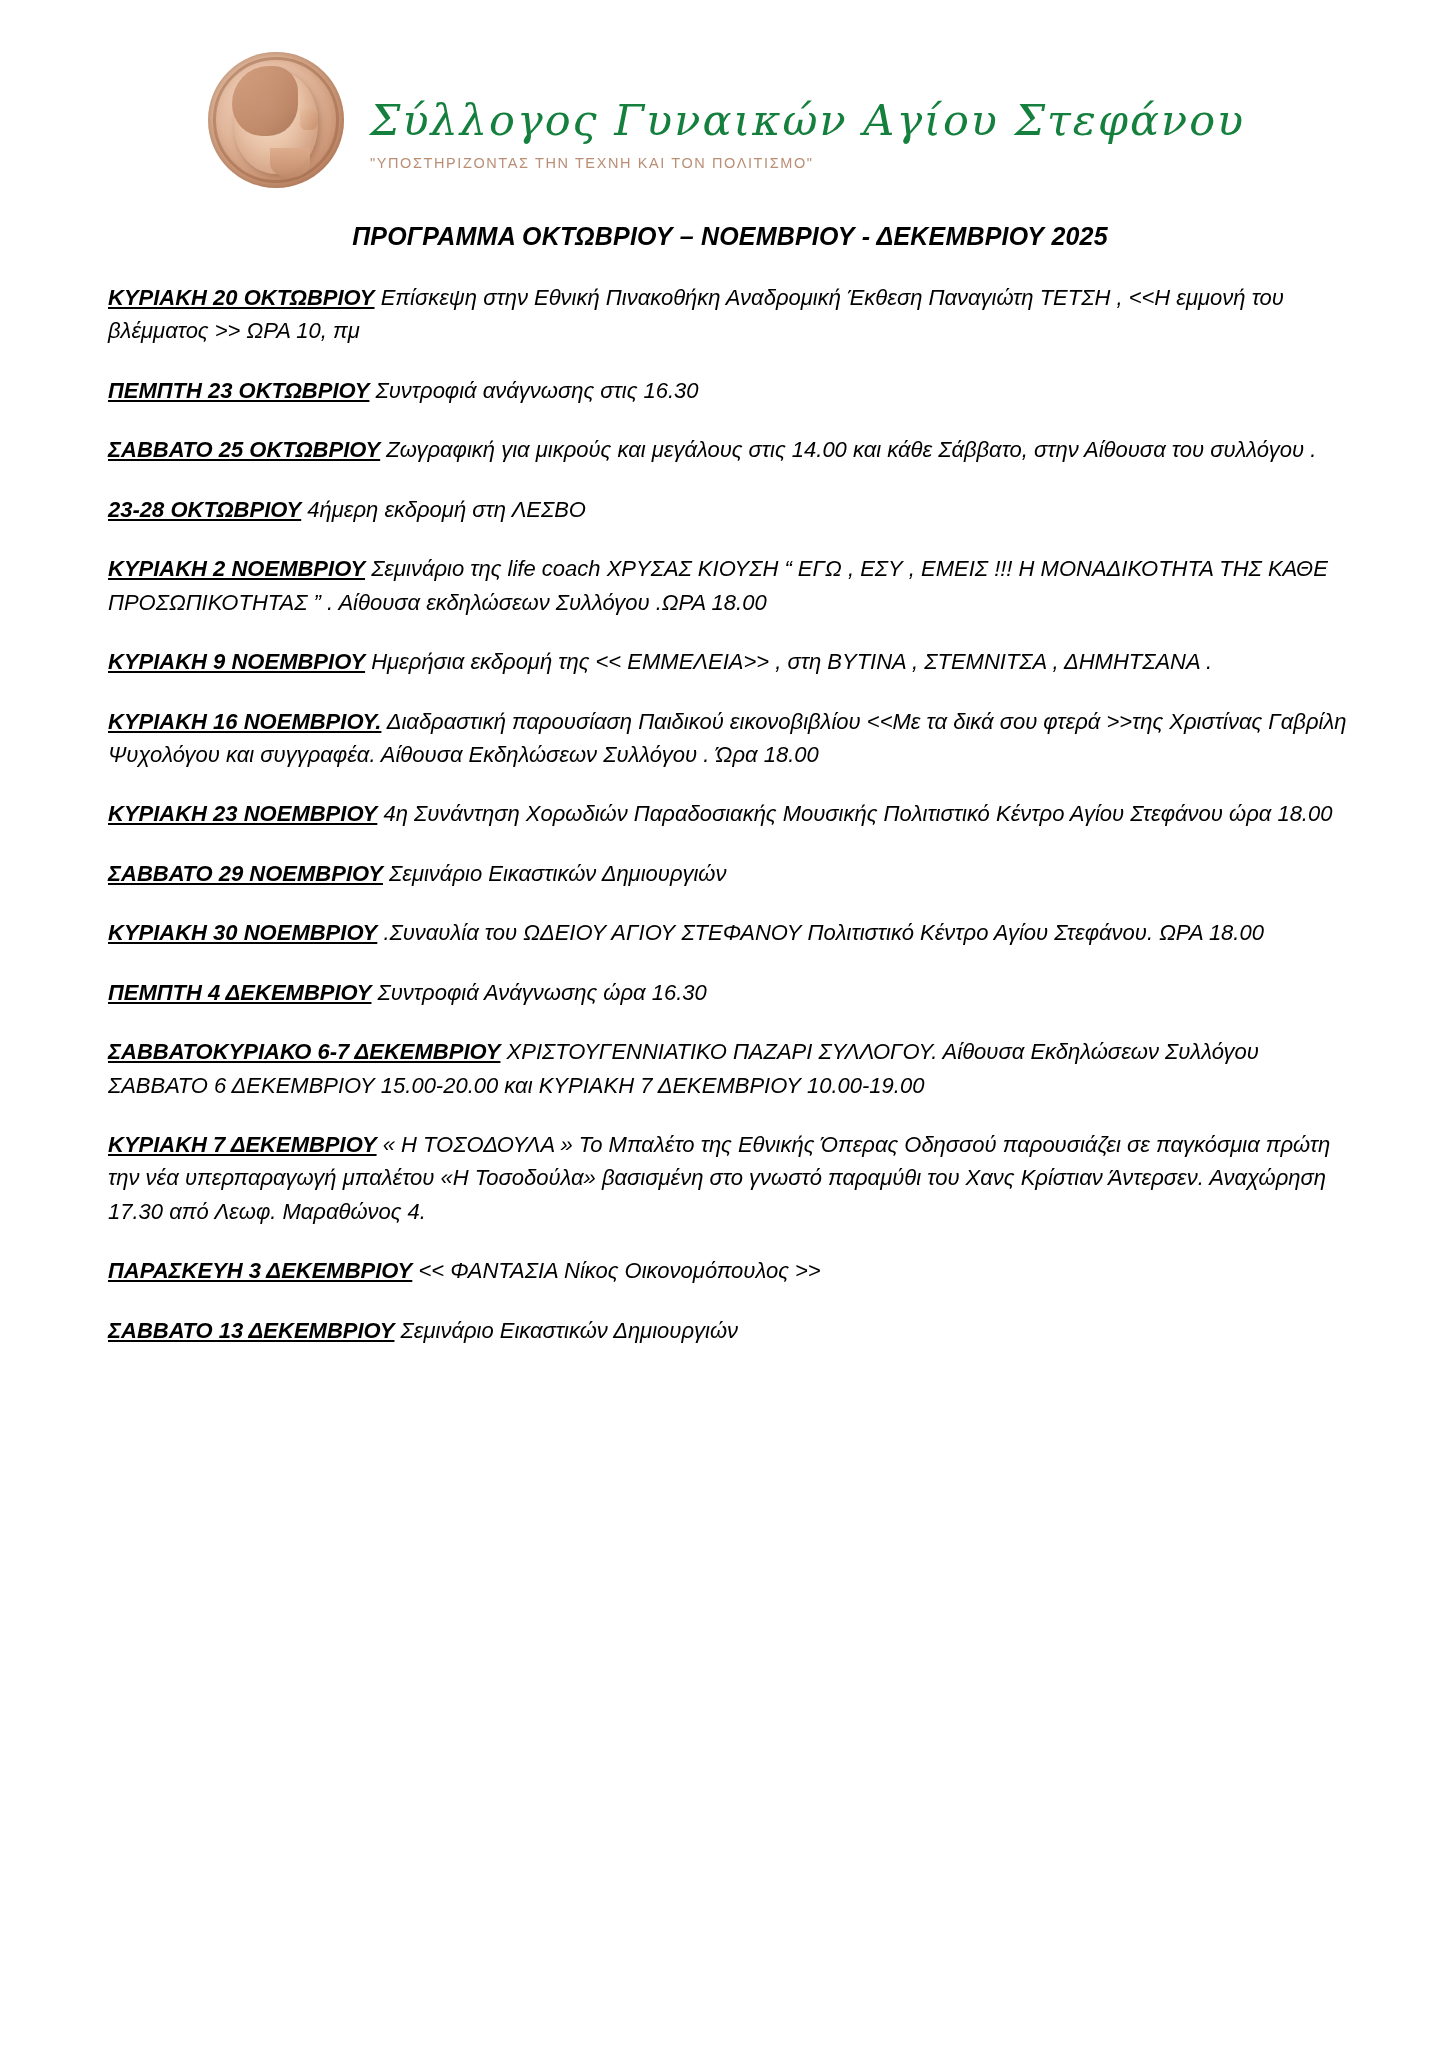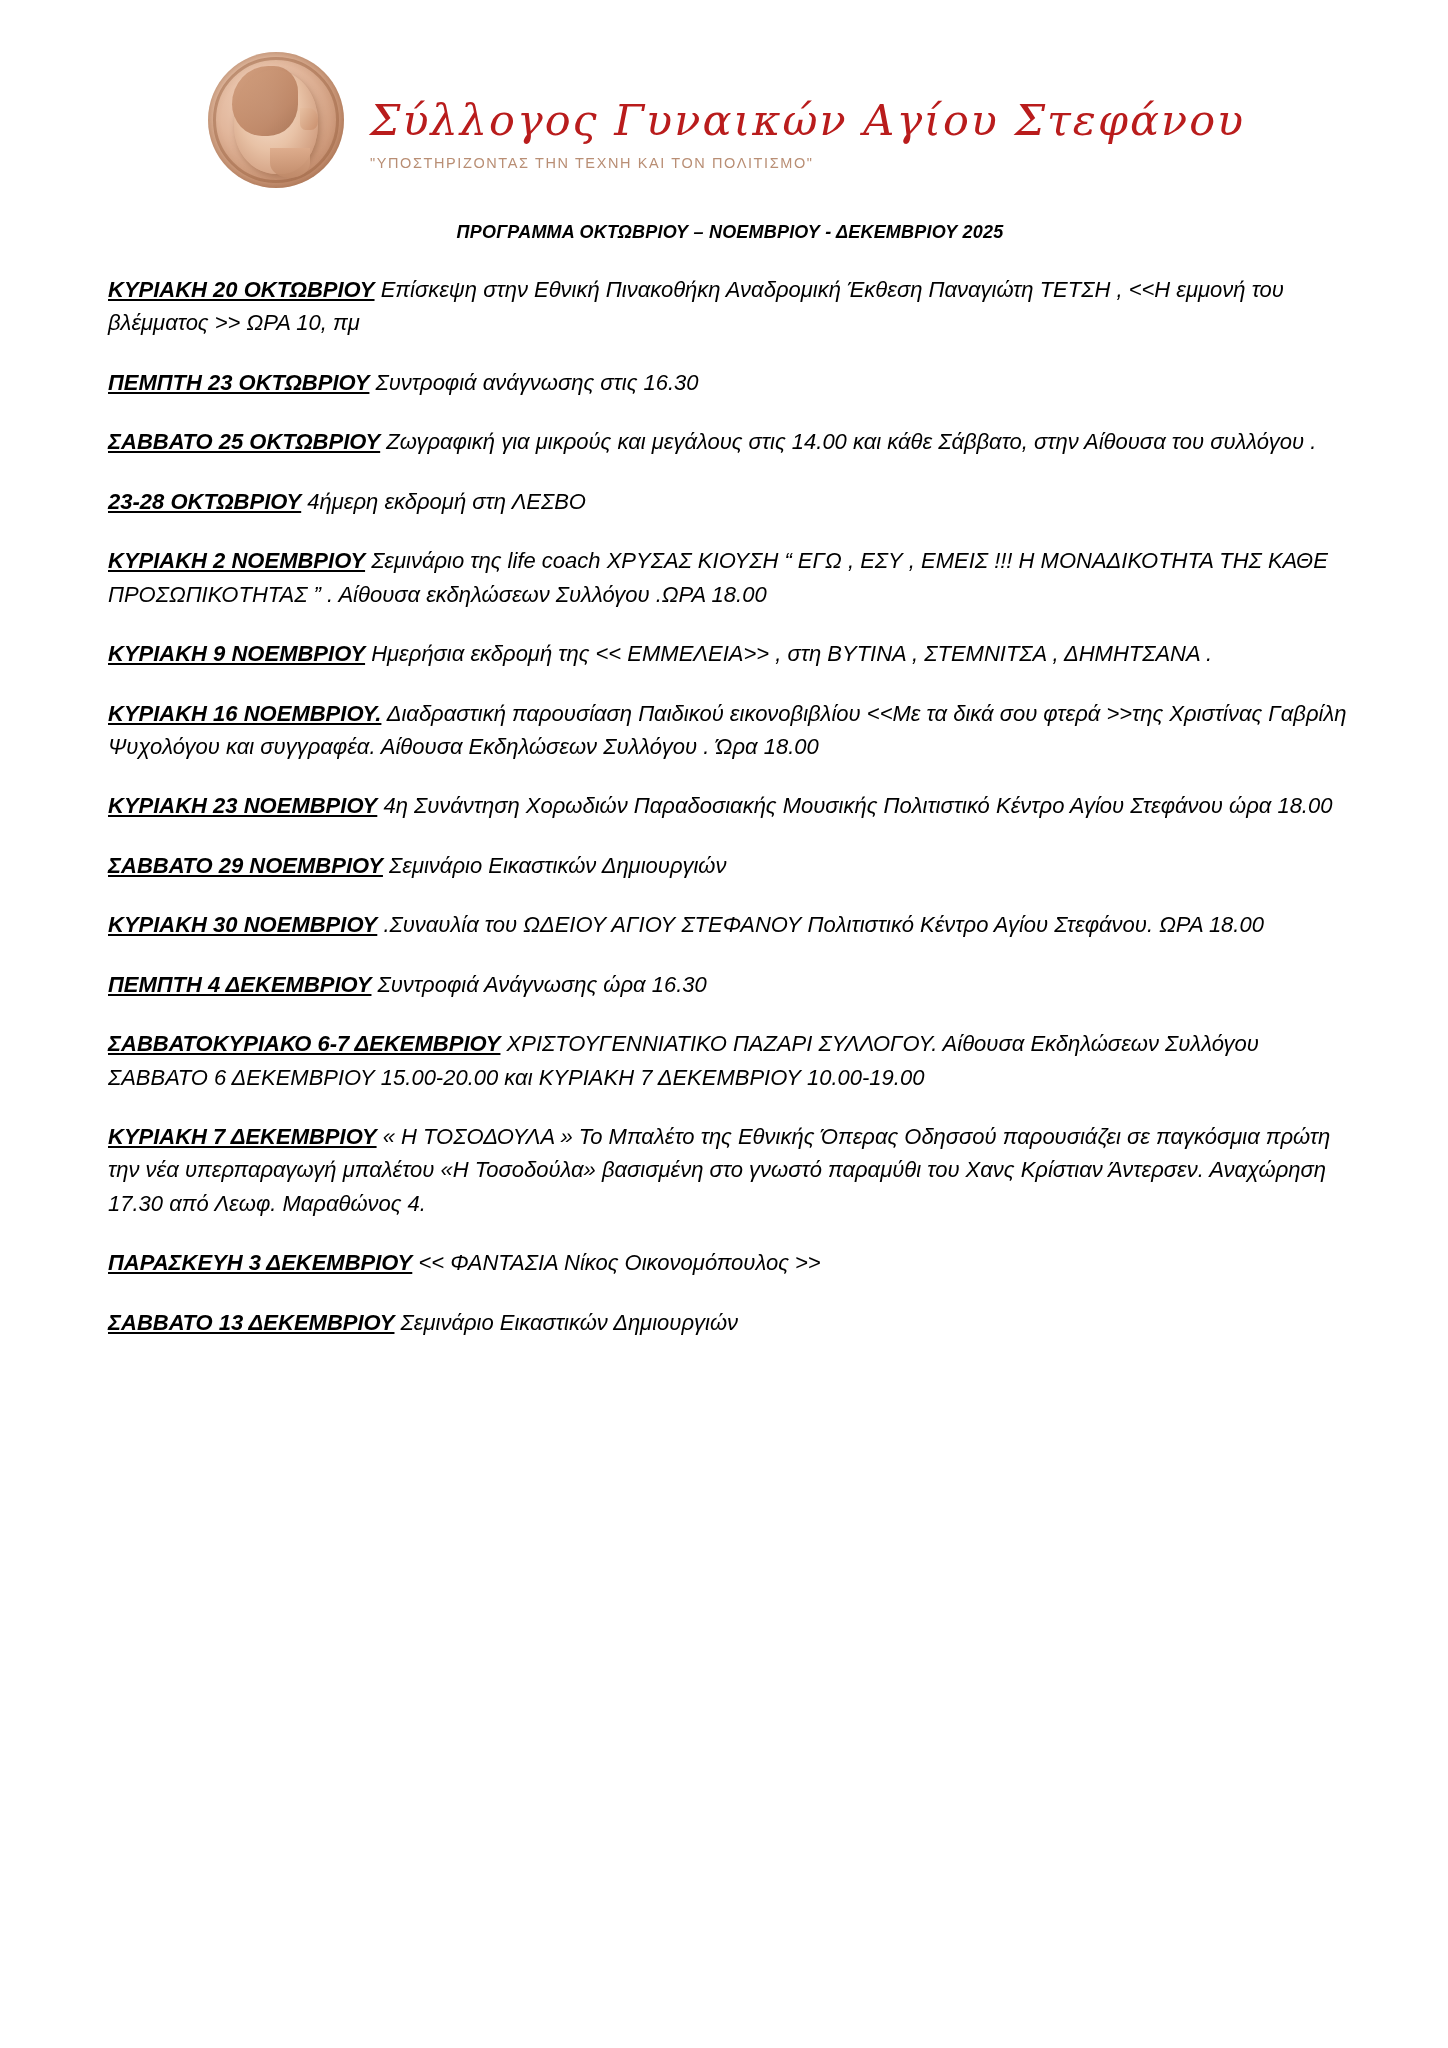--- a/index.html
+++ b/index.html
@@ -91,38 +91,38 @@
     display: flex;
     flex-direction: column;
     justify-content: center;
     padding-top: 4px;
   }
   .brand-title {
     font-family: "DejaVu Serif", serif;
     font-style: italic;
     font-size: 43px;
     letter-spacing: 2px;
-    color: #b91c1c;
+    color: #15803d;
     white-space: nowrap;
     line-height: 1.1;
     margin-top: 24px;
   }
   .brand-sub {
     margin-top: 10px;
     font-family: "Liberation Sans", sans-serif;
     font-size: 14.5px;
     letter-spacing: 1.6px;
     color: #b98e74;
     white-space: nowrap;
   }
 
   
   .doc-title {
     text-align: center;
-    font-size: 18px;
+    font-size: 25px;
     font-weight: bold;
     font-style: italic;
     margin: 6px 0 30px 0;
     letter-spacing: .2px;
   }
   .entry {
     font-size: 22px;
     line-height: 1.52;
     margin: 0 0 26px 0;
     font-style: italic;

